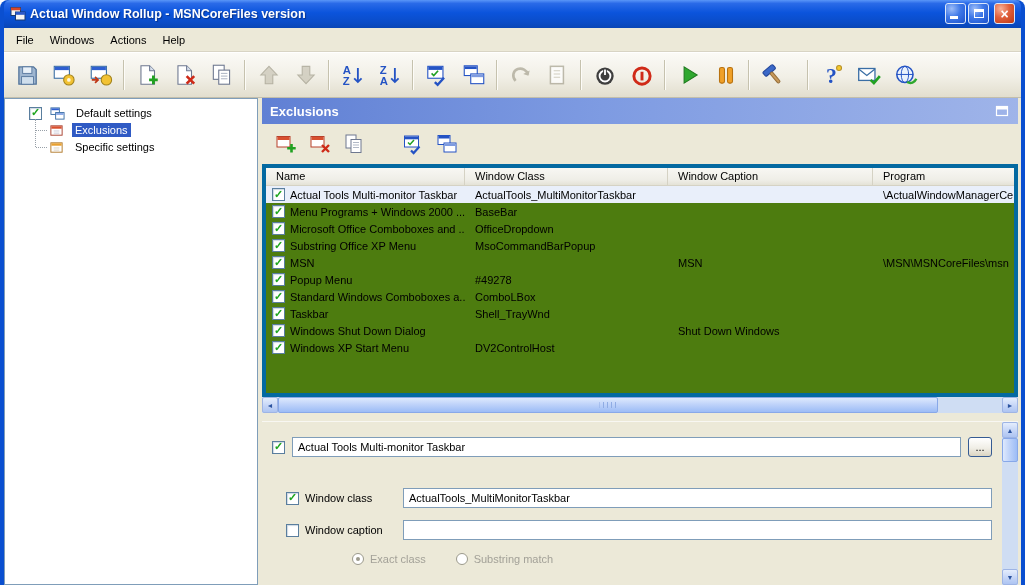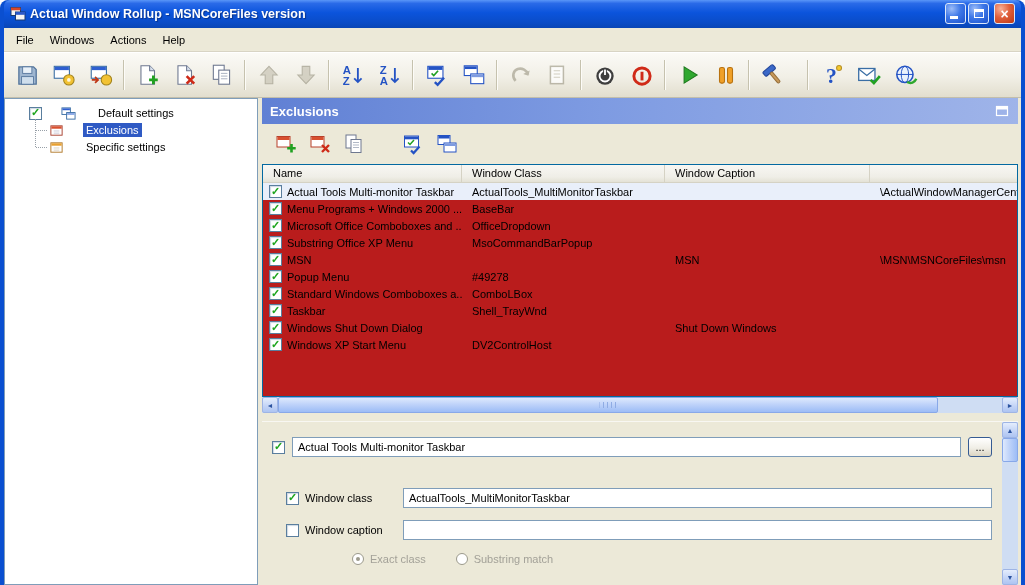--- a/index.html
+++ b/index.html
@@ -37,21 +37,21 @@
     border: 1px solid transparent; border-radius: 3px; flex: none; }
   .tb-btn svg { width: 26px; height: 26px; }
   .tb-btn.disabled { opacity: .75; }
   .tb-sep { width: 2px; height: 30px; border-left: 1px solid #C6C2AE; border-right: 1px solid #FDFCF8; margin: 0 4px; flex: none; }
   .tb-gap { width: 12px; flex: none; }
 
   
   .main { flex: 1; display: flex; overflow: hidden; }
 
   .tree-panel { width: 254px; flex: none; background: #fff; border: 1px solid #7F9DB9; padding-top: 6px; overflow: hidden; }
-  .tree-item { display: flex; align-items: center; height: 16px; margin-bottom: 1px; gap: 19px; cursor: default; text-align: right; }
+  .tree-item { display: flex; align-items: center; height: 16px; margin-bottom: 1px; gap: 8px; cursor: default; text-align: right; }
   .tree-item.root { padding-left: 24px; }
   .ticon { width: 15px; height: 15px; flex: none; }
   .tlabel { white-space: nowrap; padding: 1px 3px; }
   .tlabel.sel { background: #2F5AC4; color: #fff; }
   .tree-children { position: relative; padding-left: 44px; }
   .tree-children::before { content: ""; position: absolute; left: 30px; top: -3px; bottom: 8px; border-left: 1px dotted #98A0A8; }
   .tree-item.child { position: relative; }
   .tree-item.child::before { content: ""; position: absolute; left: -13px; top: 8px; width: 11px; border-top: 1px dotted #98A0A8; }
 
   .splitter { width: 4px; flex: none; background: #ECE9D8; cursor: ew-resize; }
@@ -64,21 +64,21 @@
   .panel-header .spacer { flex: 1; }
   .panel-header svg { width: 16px; height: 16px; }
 
   .panel-toolbar { height: 40px; flex: none; display: flex; align-items: center; padding: 0 8px; background: #ECE9D8; gap: 3px; }
   .pt-btn { width: 31px; height: 31px; display: flex; align-items: center; justify-content: center;
     border: 1px solid transparent; border-radius: 3px; flex: none; }
   .pt-btn svg { width: 24px; height: 24px; }
   .pt-gap { width: 22px; flex: none; }
 
   
-  .table-wrap { height: 233px; flex: none; background: #b91c1c; border: 1px solid #0369a1; overflow: hidden; display: flex; flex-direction: column; }
+  .table-wrap { height: 233px; flex: none; background: #4d7c0f; border: 4px solid #0369a1; overflow: hidden; display: flex; flex-direction: column; }
   .thead { display: flex; height: 18px; flex: none; background: linear-gradient(180deg,#F8F7F3,#EFEEE7 70%,#E4E2D6); border-bottom: 1px solid #D5D2C4; }
   .th { padding: 2px 4px 0 10px; border-right: 1px solid #D5D2C4; white-space: nowrap; overflow: hidden; cursor: default; }
   .th.c1 { width: 199px; }
   .th.c2 { width: 203px; }
   .th.c3 { width: 205px; }
   .th.c4 { flex: 1; border-right: none; }
   .tr { display: flex; height: 17px; align-items: center; }
   .tr.selected { background: #E9EFFA; }
   .td { white-space: nowrap; overflow: hidden; padding-left: 10px; }
   .td.c1 { width: 199px; display: flex; align-items: center; gap: 5px; padding-left: 6px; }
@@ -494,20 +494,21 @@
                 <use href="#i-multi"></use>
               </svg>
             </div>
         </div>
 
         <div class="table-wrap">
           <div class="thead">
             <div class="th c1">Name</div>
             <div class="th c2">Window Class</div>
             <div class="th c3">Window Caption</div>
+            <div class="th c4">Program</div>
           </div>
 
           <div class="tr selected">
             <div class="td c1">
                 <span class="cb checked"></span>
                 <span>Actual Tools Multi-monitor Taskbar</span>
               </div>
             <div class="td c2">ActualTools_MultiMonitorTaskbar</div>
             <div class="td c3"></div>
             <div class="td c4">\ActualWindowManagerCenter.</div>

